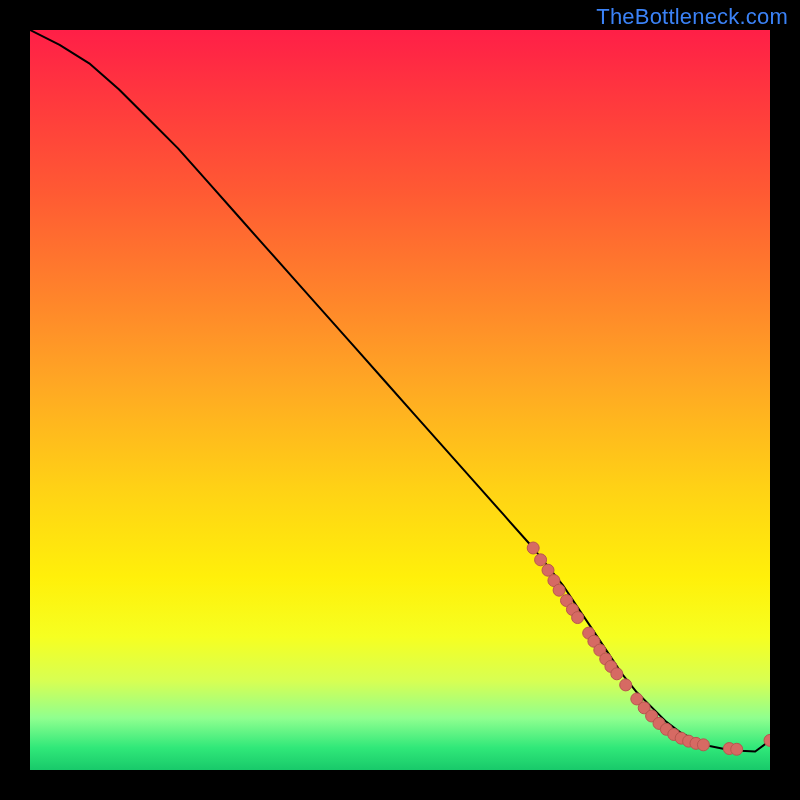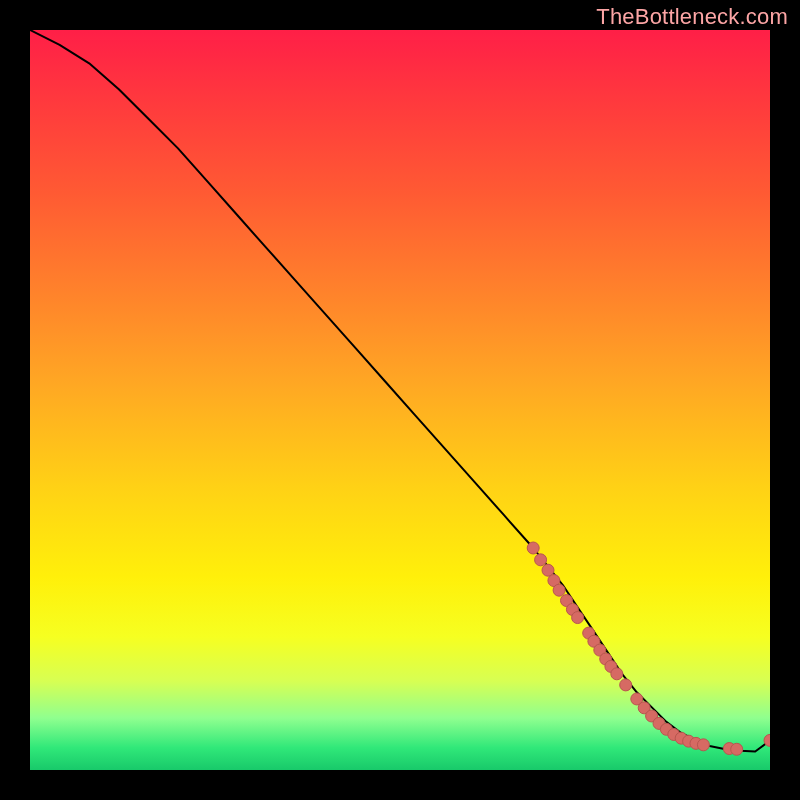--- a/index.html
+++ b/index.html
@@ -16,21 +16,21 @@
     width: 800px;
     height: 800px;
     background: #000;
   }
   .watermark {
     position: absolute;
     top: 4px;
     right: 12px;
     font-size: 22px;
     font-weight: 500;
-    color: #fca5a5;
+    color: #3b82f6;
     letter-spacing: 0.2px;
     z-index: 5;
   }
   .plot-area {
     position: absolute;
     left: 30px;
     top: 30px;
     width: 740px;
     height: 740px;
     

